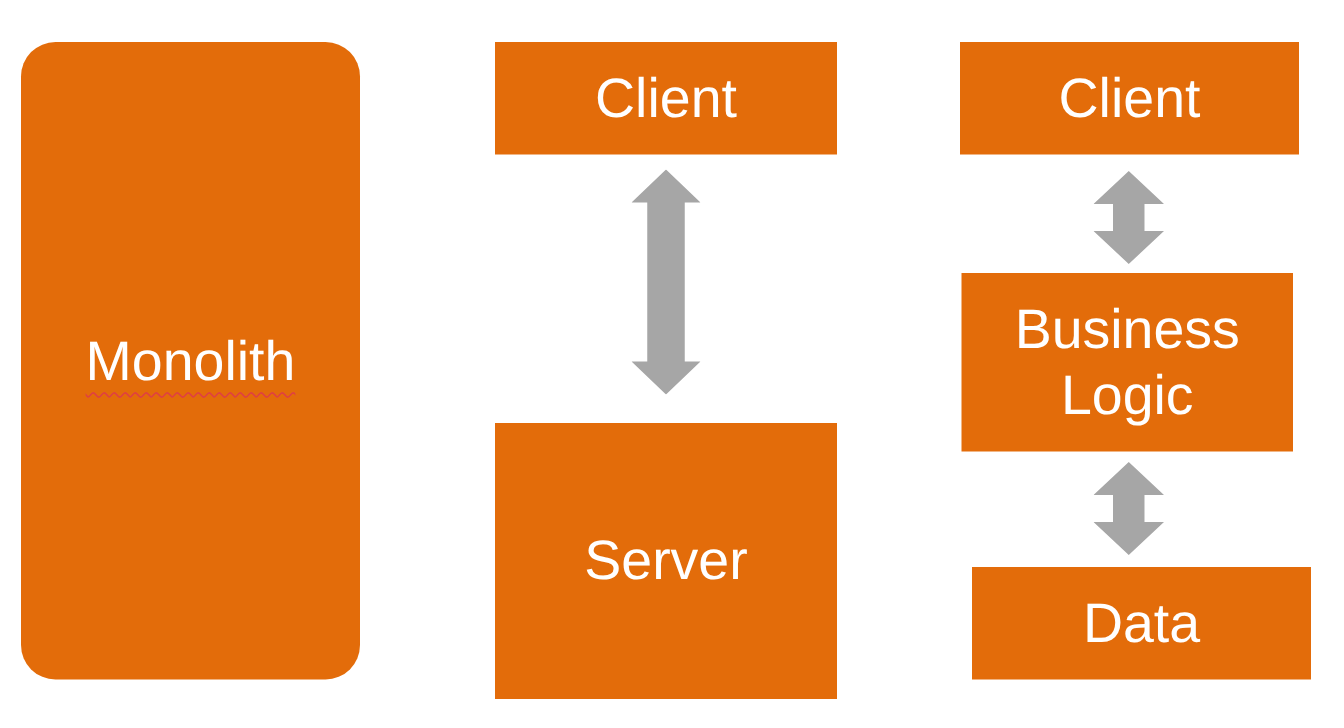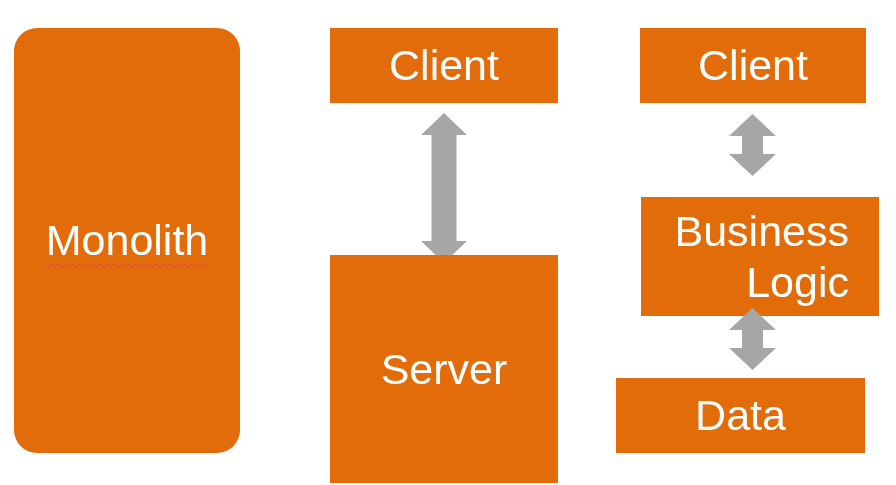--- a/index.html
+++ b/index.html
@@ -20,44 +20,44 @@
   .box{
     position:absolute;
     background:var(--box-orange);
     display:flex;
     align-items:center;
     justify-content:center;
     text-align:center;
   }
   .box-label{
     color:var(--label-white);
-    font-size:43px;
+    font-size:37px;
     line-height:1.18;
     font-weight:400;
   }
   .misspelled{
     text-decoration-line:underline;
     text-decoration-style:wavy;
     text-decoration-color:var(--spellcheck-red);
     text-decoration-thickness:1px;
     text-underline-offset:8px;
   }
   .arrow{position:absolute;display:block;}
   .arrow polygon{fill:var(--arrow-gray);}
 
   
   .monolith-box   {left:14px;  top:28px;  width:226px; height:425px;border-radius:23px;}
   .client-mid-box {left:330px; top:28px;  width:228px; height:75px;}
   .arrow-mid      {left:421px; top:113px; width:46px;  height:150px;}
-  .server-box     {left:330px; top:255px; width:228px; height:228px;}
+  .server-box     {left:330px; top:282px; width:228px; height:184px;}
   .client-right-box{left:640px;top:28px;  width:226px; height:75px;}
   .arrow-right-1  {left:729px; top:114px; width:47px;  height:62px;}
-  .business-box   {left:641px; top:197px; width:238px; height:119px; padding:0 30px;text-align:right;}
+  .business-box   {left:641px; top:182px; width:221px; height:119px; padding:0 30px;}
   .arrow-right-2  {left:729px; top:308px; width:47px;  height:62px;}
-  .data-box       {left:616px; top:378px; width:249px; height:75px;}
+  .data-box       {left:648px; top:378px; width:226px; height:75px;}
 </style>
 </head>
 <body>
 
 <div class="canvas">
 
   <div class="box monolith-box">
     <span class="box-label misspelled">Monolith</span>
   </div>
 

